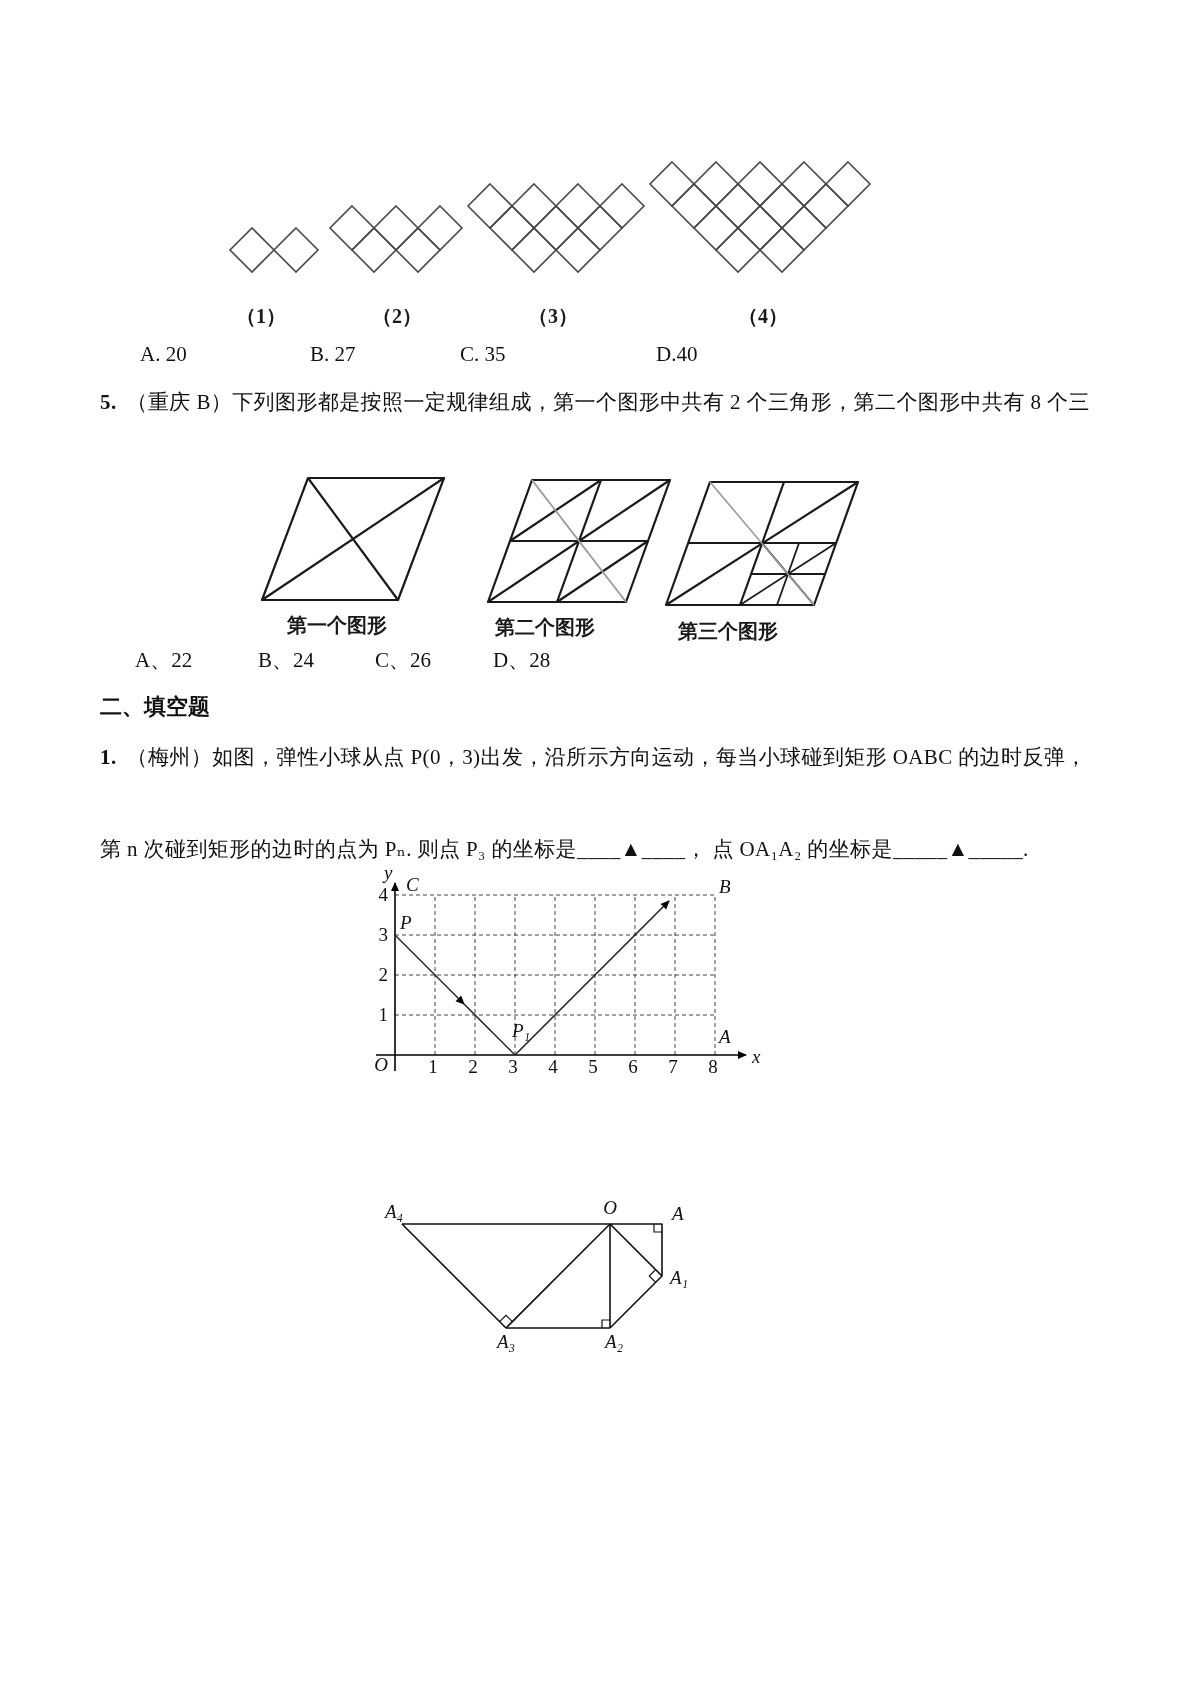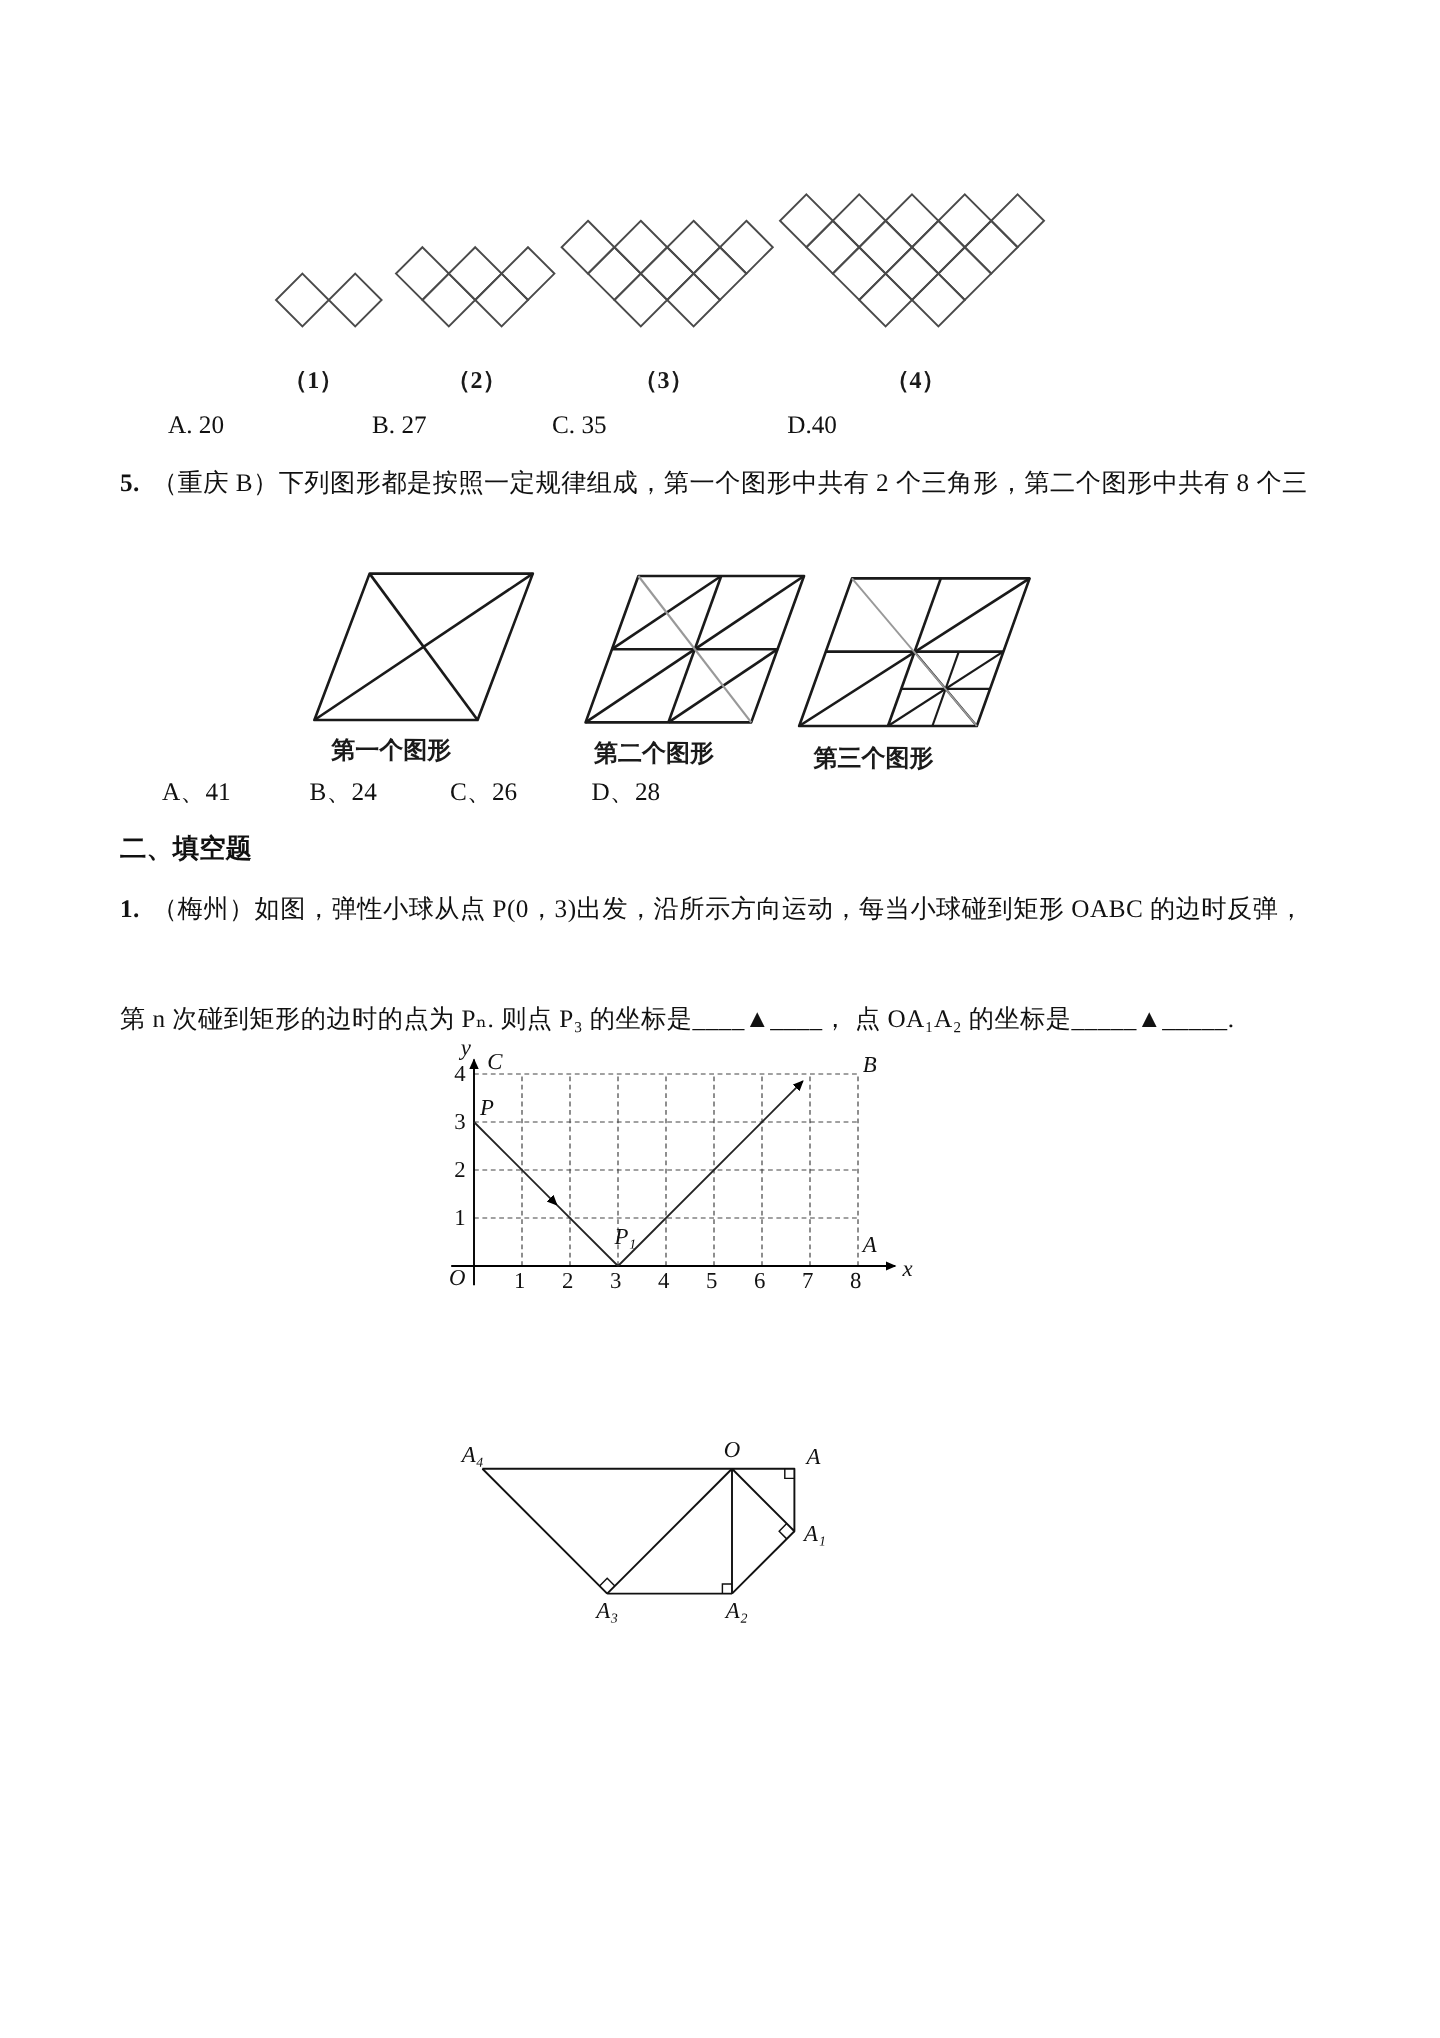--- a/index.html
+++ b/index.html
@@ -106,25 +106,25 @@
         <path d="M666,605 L858,482"></path>
         <path d="M777,605 L799,543" stroke-width="1.8"></path>
         <path d="M751,574 L825,574" stroke-width="1.8"></path>
         <path d="M740,605 L836,543" stroke-width="1.8"></path>
         <path d="M762,543 L814,605" stroke-width="1.8"></path>
         <path d="M710,482 L814,605" stroke="#999" stroke-width="1.6"></path>
       </g>
     </g>
   </svg>
 
-  <div class="figlabel" style="left:276px; top:612px;">第一个图形</div>
+  <div class="figlabel" style="left:287px; top:612px;">第一个图形</div>
   <div class="figlabel" style="left:495px; top:614px;">第二个图形</div>
   <div class="figlabel" style="left:678px; top:618px;">第三个图形</div>
 
-  <span class="opt" style="left:135px; top:646px;">A、41</span>
+  <span class="opt" style="left:135px; top:646px;">A、22</span>
   <span class="opt" style="left:258px; top:646px;">B、24</span>
   <span class="opt" style="left:375px; top:646px;">C、26</span>
   <span class="opt" style="left:493px; top:646px;">D、28</span>
 
   <div class="sect" style="left:100px; top:692px;">二、填空题</div>
 
   <div class="line" style="left:100px; top:743px;"><span class="num">1.</span><span>（梅州）如图，弹性小球从点 P(0，3)出发，沿所示方向运动，每当小球碰到矩形 OABC 的边时反弹，</span></div>
   <div class="line" style="left:100px; top:835px;">第 n 次碰到矩形的边时的点为 Pₙ. 则点 P₃ 的坐标是____▲____，  点 OA₁A₂ 的坐标是_____▲_____.</div>
 
   <svg class="abs" style="left:360px; top:865px;" width="420" height="235" viewBox="0 0 420 235">

